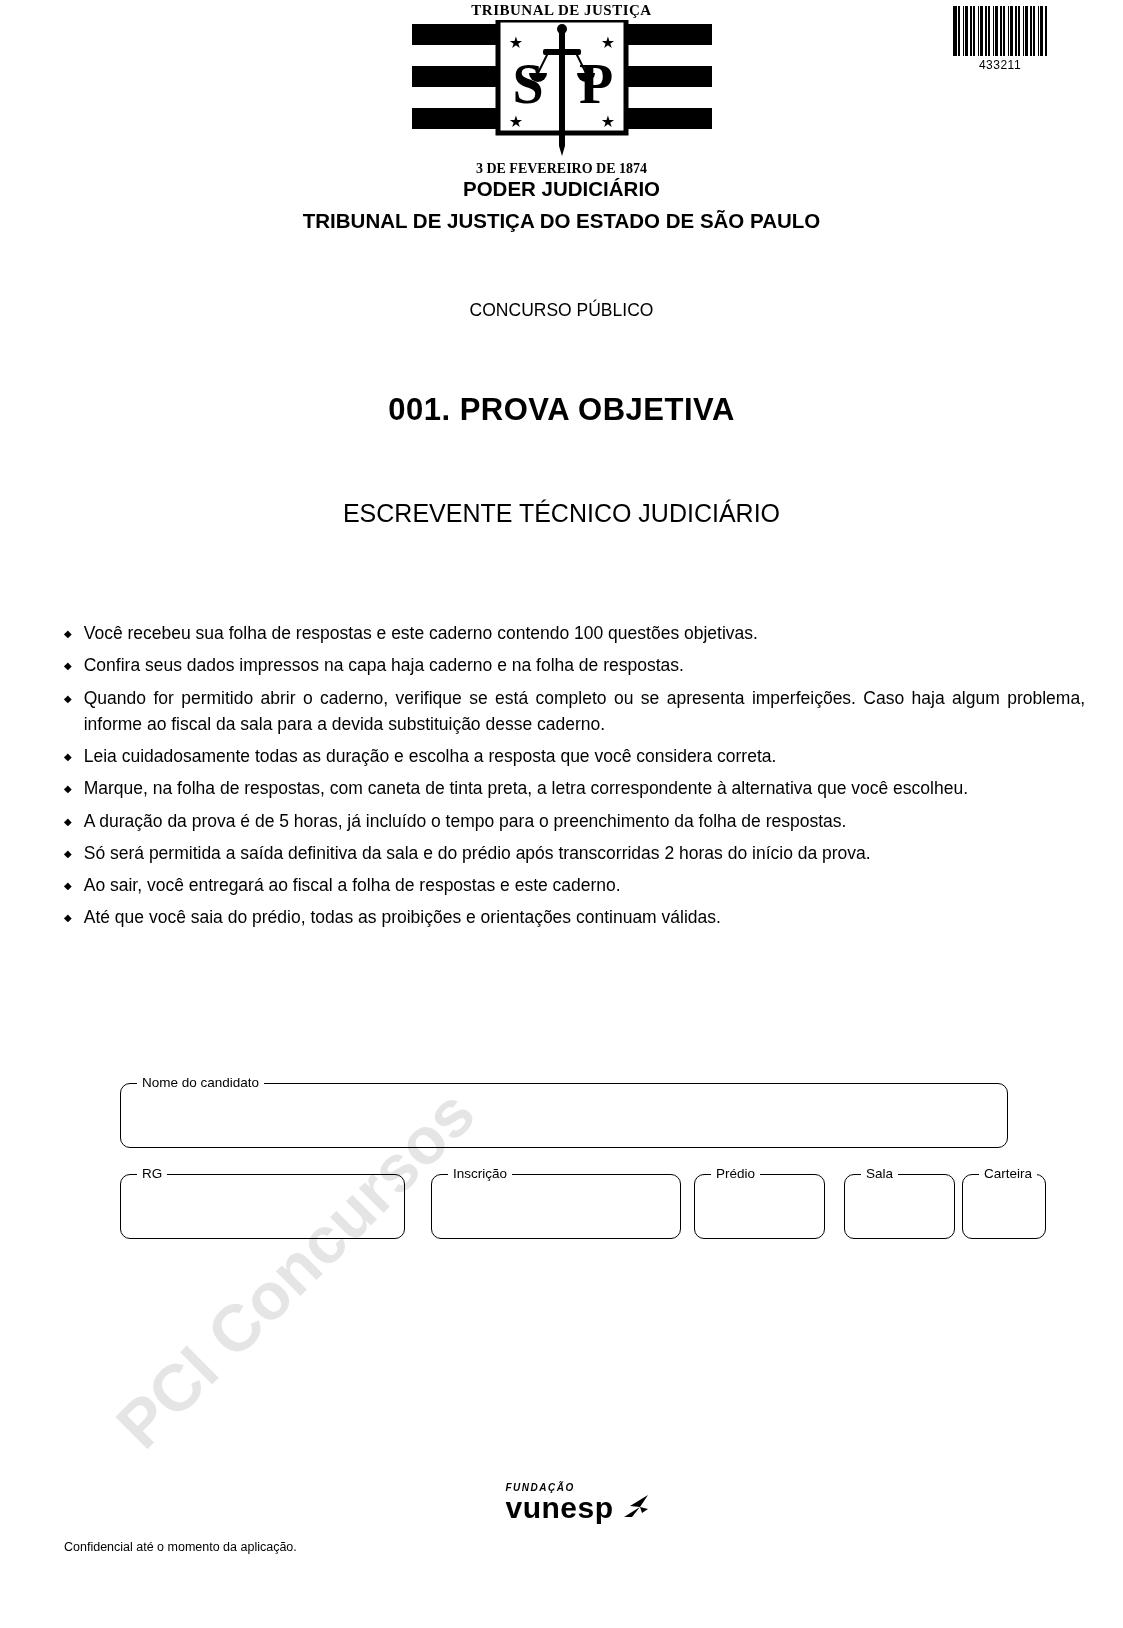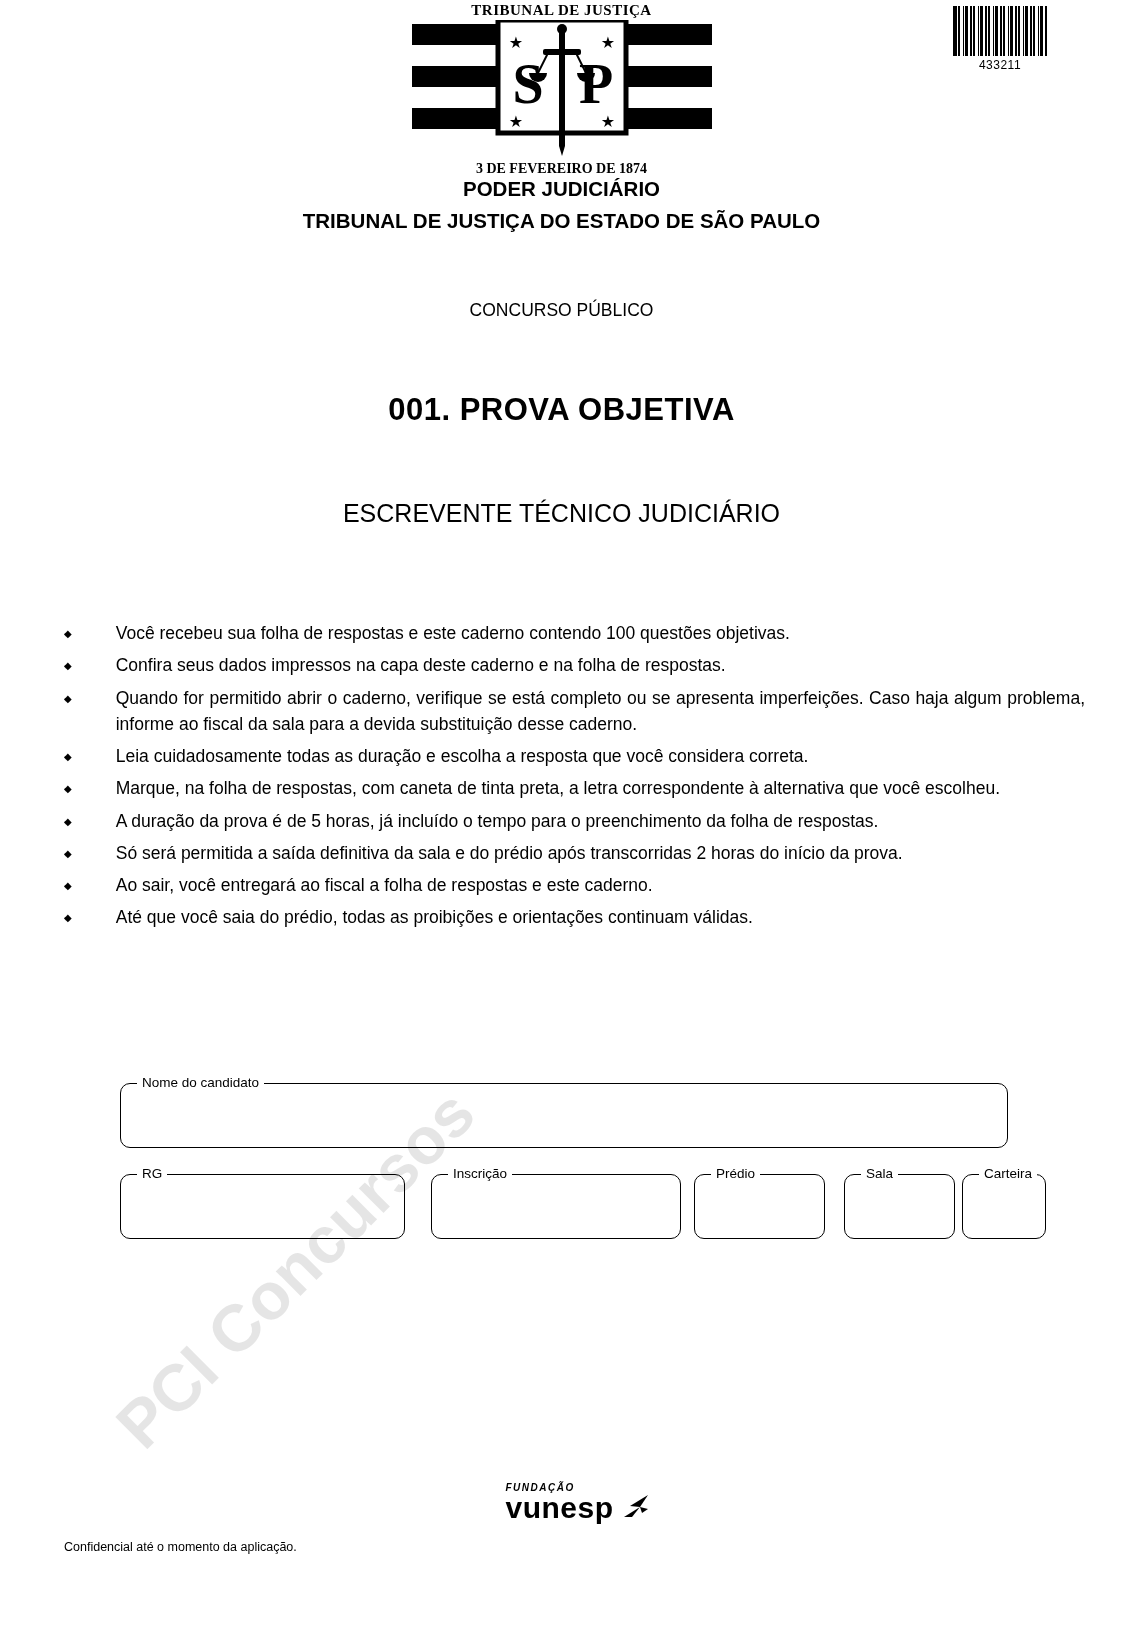--- a/index.html
+++ b/index.html
@@ -38,21 +38,21 @@
   .org-line1 { top:177px; font-weight:bold; font-size:20.5px; }
   .org-line2 { top:209px; font-weight:bold; font-size:20.5px; }
   .contest   { top:300px; font-size:17.5px; }
   .exam-title{ top:392px; font-weight:bold; font-size:31px; letter-spacing:.5px; }
   .job-title { top:499px; font-size:25px; }
 
   
   .instructions { position:absolute; top:620px; left:64px; right:38px; z-index:2; }
   .instr-item { display:flex; gap:12px; font-size:17.5px; line-height:1.5; margin-bottom:6px; text-align:justify; }
   .bullet { flex:0 0 auto; font-size:10px; line-height:1; margin-top:9px; }
-  .instr-text { flex:1 1 auto;margin-left:32px; }
+  .instr-text { flex:1 1 auto; }
 
   .warning { top:984px; font-weight:bold; font-size:17.5px; z-index:2; }
 
   
   .fbox { position:absolute; height:65px; border:1.6px solid #000; border-radius:10px; background:transparent; z-index:2; }
   .flabel { position:absolute; top:-9px; left:16px; background:#fff; padding:0 5px; font-size:13.5px; white-space:nowrap; }
   .fbox-name      { left:120px; top:1083px; width:888px; }
   .fbox-rg        { left:120px; top:1174px; width:285px; }
   .fbox-inscricao { left:431px; top:1174px; width:250px; }
   .fbox-predio    { left:694px; top:1174px; width:131px; }
@@ -129,21 +129,21 @@
   <div class="center-line exam-title">001. PROVA OBJETIVA</div>
   <div class="center-line job-title">ESCREVENTE TÉCNICO JUDICIÁRIO</div>
 
   <div class="instructions">
     <div class="instr-item">
       <span class="bullet">◆</span>
       <span class="instr-text">Você recebeu sua folha de respostas e este caderno contendo 100 questões objetivas.</span>
     </div>
     <div class="instr-item">
       <span class="bullet">◆</span>
-      <span class="instr-text">Confira seus dados impressos na capa deste caderno e na folha de respostas.</span>
+      <span class="instr-text">Confira seus dados impressos na capa haja caderno e na folha de respostas.</span>
     </div>
     <div class="instr-item">
       <span class="bullet">◆</span>
       <span class="instr-text">Quando for permitido abrir o caderno, verifique se está completo ou se apresenta imperfeições. Caso haja algum problema, informe ao fiscal da sala para a devida substituição desse caderno.</span>
     </div>
     <div class="instr-item">
       <span class="bullet">◆</span>
       <span class="instr-text">Leia cuidadosamente todas as duração e escolha a resposta que você considera correta.</span>
     </div>
     <div class="instr-item">

